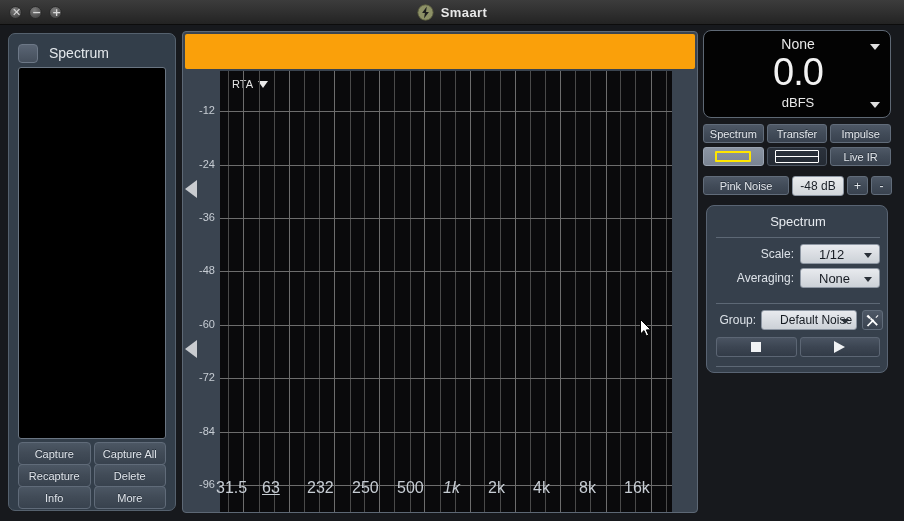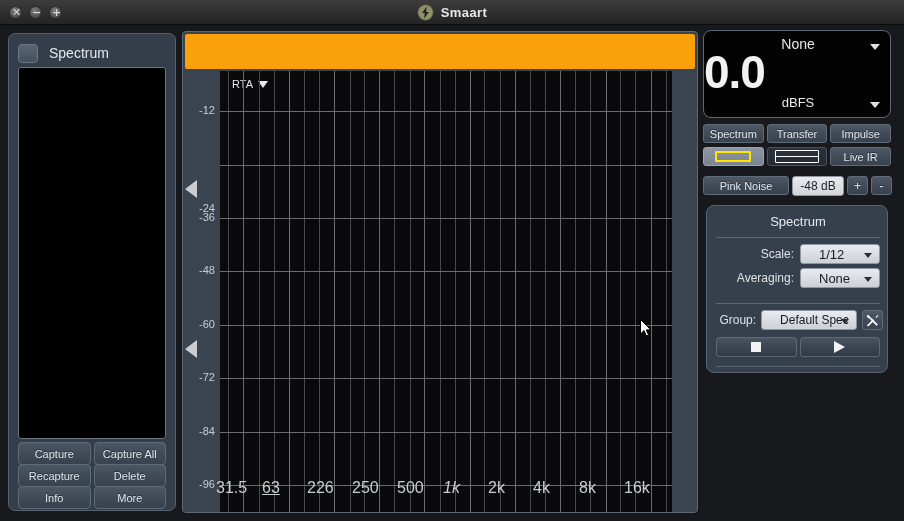--- a/index.html
+++ b/index.html
@@ -149,22 +149,22 @@
     position: absolute; left: 0; top: 0; width: 188px; height: 88px;
     background: #030303;
     border: 1px solid #5e6874;
     border-radius: 8px;
   }
   #meter-src {
     position: absolute; left: 0; top: 5px; width: 188px; text-align: center;
     color: #e9e9e9; font-size: 14px;
   }
   #meter-val {
-    position: absolute; left: 0; top: 18px; width: 188px; 
-    color: #f2f2f2; font-size: 46px; font-weight: bold; line-height: 46px;
+    position: absolute; left: 0; top: 18px; width: 188px; text-align: center;
+    color: #f2f2f2; font-size: 38px; font-weight: normal; line-height: 46px;
     letter-spacing: -1px;
   }
   #meter-unit {
     position: absolute; left: 0; top: 64px; width: 188px; text-align: center;
     color: #e9e9e9; font-size: 13px;
   }
   .meter-caret {
     position: absolute; right: 10px; width: 0; height: 0;
     border-left: 5px solid transparent;
     border-right: 5px solid transparent;
@@ -369,36 +369,36 @@
           <div class="gridh" style="top: 94px;"></div>
           <div class="gridh" style="top: 147px;"></div>
           <div class="gridh" style="top: 200px;"></div>
           <div class="gridh" style="top: 254px;"></div>
           <div class="gridh" style="top: 307px;"></div>
           <div class="gridh" style="top: 361px;"></div>
           <div class="gridh" style="top: 414px;"></div>
         </div>
       <div id="ylabels">
           <div class="ylabel" style="top: 33px;">-12</div>
-          <div class="ylabel" style="top: 87px; margin-top: 44px;">-24</div>
+          <div class="ylabel" style="top: 87px;">-24</div>
           <div class="ylabel" style="top: 140px;">-36</div>
           <div class="ylabel" style="top: 193px;">-48</div>
           <div class="ylabel" style="top: 247px;">-60</div>
           <div class="ylabel" style="top: 300px;">-72</div>
           <div class="ylabel" style="top: 354px;">-84</div>
           <div class="ylabel" style="top: 407px;">-96</div>
         </div>
       <div class="ymark" id="ymark-1" style="top: 109px;"></div>
       <div class="ymark" id="ymark-2" style="top: 269px;"></div>
     </div>
 
     <div id="xaxis">
         <div class="xlabel" style="left: -2px;">31.5</div>
         <div class="xlabel" style="left: 44px; text-decoration: underline;">63</div>
-        <div class="xlabel" style="left: 89px;">226</div>
+        <div class="xlabel" style="left: 89px;">232</div>
         <div class="xlabel" style="left: 134px;">250</div>
         <div class="xlabel" style="left: 179px;">500</div>
         <div class="xlabel" style="left: 225px; font-style: italic;">1k</div>
         <div class="xlabel" style="left: 270px;">2k</div>
         <div class="xlabel" style="left: 315px;">4k</div>
         <div class="xlabel" style="left: 361px;">8k</div>
         <div class="xlabel" style="left: 406px;">16k</div>
       </div>
 
     <svg id="cursor" viewBox="0 0 12 19">
@@ -457,21 +457,21 @@
           <span>None</span>
           <span class="fcaret"></span>
         </div>
       </div>
 
       <div class="hr" id="hr-2"></div>
 
       <div class="frow" id="frow-group">
         <div class="flabel" id="lbl-group">Group:</div>
         <div class="fselect" id="sel-group">
-          <span>Default Spec</span>
+          <span>Default Noise</span>
           <span class="fcaret"></span>
         </div>
         <div id="tools-btn">
           <svg width="15" height="15" viewBox="0 0 16 16">
             <path d="M2 13.2 L8.6 6.6 L9.9 7.9 L3.3 14.5 Z" fill="#ffffff"></path>
             <path d="M13.6 2.2 L11.2 4.6 L11.9 5.3 L14.3 2.9 Z" fill="#ffffff"></path>
             <path d="M12.3 13.6 L5.2 6.5 L6.6 5.1 L13.7 12.2 Z" fill="#ffffff"></path>
             <path d="M3.3 1.8 L1.6 3.5 L4.6 6.5 L6.3 4.8 Z" fill="#ffffff"></path>
           </svg>
         </div>

